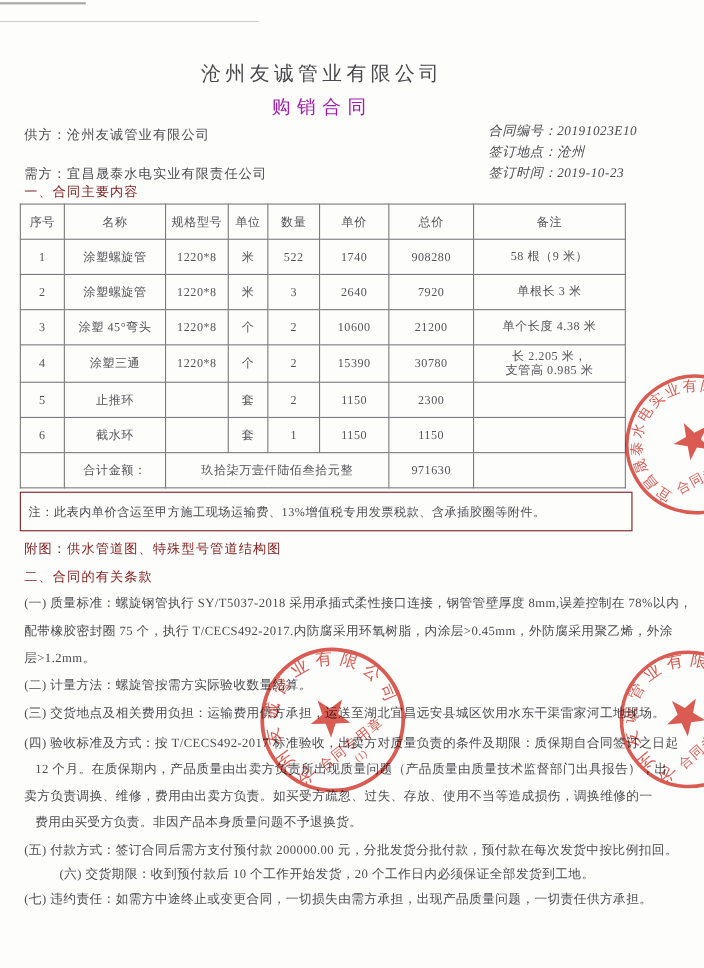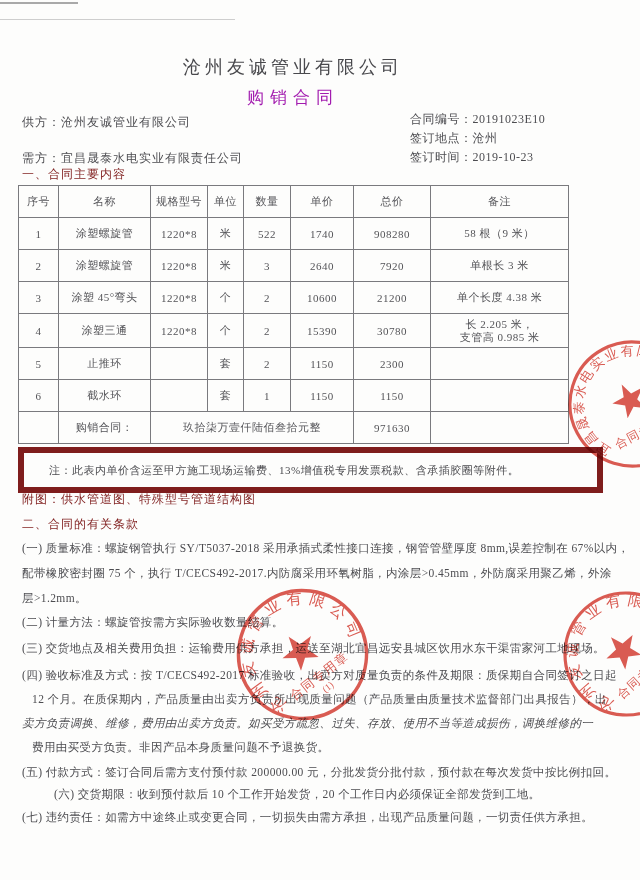--- a/index.html
+++ b/index.html
@@ -7,36 +7,36 @@
     width:640px;height:880px;position:relative;overflow:hidden;
     background:#fdfdfc;
     font-family:"Liberation Serif","DejaVu Serif",serif;
     color:#4c4c50;
   }
   .abs{position:absolute;}
   .center-block{left:0;width:586px;text-align:center;}
   .doc-title{top:55px;font-size:18px;letter-spacing:4px;color:#49494d;font-weight:500;}
   .doc-subtitle{top:86px;font-size:17px;letter-spacing:6px;color:#a21caf;font-weight:500;}
   .party-line{left:22px;font-size:12px;letter-spacing:1px;white-space:nowrap;}
-  .meta-line{left:410px;font-size:12px;letter-spacing:0.5px;white-space:nowrap;}
+  .meta-line{left:444px;font-size:12px;letter-spacing:0.5px;white-space:nowrap;font-style:italic;}
   .sec-heading{left:22px;font-size:12px;letter-spacing:1px;white-space:nowrap;color:#7f1d1d;}
   table.main{
     position:absolute;left:18px;top:185px;width:550px;
     border-collapse:collapse;table-layout:fixed;
   }
   table.main td,table.main th{
     border:1px solid #7a7a7e;text-align:center;vertical-align:middle;
     font-size:11px;font-weight:normal;color:#545458;padding:0 1px;
     letter-spacing:0.5px;overflow:hidden;
   }
   tr.hrow{height:32px;} tr.drow{height:32px;}
   .remark{white-space:pre-line;line-height:13px;}
   .note-box{
-    left:18px;top:447px;width:548px;height:34px;border:6px solid #7f1d1d;
-    display:flex;align-items:center;padding-left:25px;font-size:11px;
+    left:18px;top:447px;width:548px;height:34px;border:1px solid #7f1d1d;
+    display:flex;align-items:center;padding-left:7px;font-size:11px;
     letter-spacing:0.5px;color:#4c4c50;white-space:nowrap;text-align:right;
   }
   .clause-line{left:22px;font-size:11.5px;letter-spacing:0.4px;white-space:nowrap;color:#4c4c50;}
   .indent1{left:32px;}
   .seal{mix-blend-mode:multiply;opacity:0.88;}
   .seal svg text{font-family:"Liberation Serif","DejaVu Serif",serif;}
   .artifact{background:#555;}
 </style>
 </head>
 <body>
@@ -134,41 +134,41 @@
         <td>截水环</td>
         <td></td>
         <td>套</td>
         <td>1</td>
         <td>1150</td>
         <td>1150</td>
         <td class="remark"></td>
   </tr>
   <tr class="drow">
     <td></td>
-    <td>购销合同：</td>
+    <td>合计金额：</td>
     <td colspan="4">玖拾柒万壹仟陆佰叁拾元整</td>
     <td>971630</td>
     <td></td>
   </tr>
 </tbody>
   </table>
 
 <div class="abs note-box">注：此表内单价含运至甲方施工现场运输费、13%增值税专用发票税款、含承插胶圈等附件。</div>
 
 <div class="abs sec-heading" style="top:491px;">附图：供水管道图、特殊型号管道结构图</div>
 <div class="abs sec-heading" style="top:516px;">二、合同的有关条款</div>
 
-<div class="abs clause-line" style="top:541px;">(一) 质量标准：螺旋钢管执行 SY/T5037-2018 采用承插式柔性接口连接，钢管管壁厚度 8mm,误差控制在 67%以内，</div>
+<div class="abs clause-line" style="top:541px;">(一) 质量标准：螺旋钢管执行 SY/T5037-2018 采用承插式柔性接口连接，钢管管壁厚度 8mm,误差控制在 78%以内，</div>
 <div class="abs clause-line" style="top:566px;">配带橡胶密封圈 75 个，执行 T/CECS492-2017.内防腐采用环氧树脂，内涂层&gt;0.45mm，外防腐采用聚乙烯，外涂</div>
 <div class="abs clause-line" style="top:591px;">层&gt;1.2mm。</div>
 <div class="abs clause-line" style="top:615px;">(二) 计量方法：螺旋管按需方实际验收数量结算。</div>
 <div class="abs clause-line" style="top:641px;">(三) 交货地点及相关费用负担：运输费用供方承担，运送至湖北宜昌远安县城区饮用水东干渠雷家河工地现场。</div>
 <div class="abs clause-line" style="top:668px;">(四) 验收标准及方式：按 T/CECS492-2017 标准验收，出卖方对质量负责的条件及期限：质保期自合同签订之日起</div>
 <div class="abs clause-line indent1" style="top:692px;">12 个月。在质保期内，产品质量由出卖方负责所出现质量问题（产品质量由质量技术监督部门出具报告），出</div>
-<div class="abs clause-line" style="top:716px;font-style:italic;">卖方负责调换、维修，费用由出卖方负责。如买受方疏忽、过失、存放、使用不当等造成损伤，调换维修的一</div>
+<div class="abs clause-line" style="top:716px;">卖方负责调换、维修，费用由出卖方负责。如买受方疏忽、过失、存放、使用不当等造成损伤，调换维修的一</div>
 <div class="abs clause-line indent1" style="top:740px;">费用由买受方负责。非因产品本身质量问题不予退换货。</div>
 <div class="abs clause-line" style="top:765px;">(五) 付款方式：签订合同后需方支付预付款 200000.00 元，分批发货分批付款，预付款在每次发货中按比例扣回。</div>
 <div class="abs clause-line" style="top:787px;margin-left:32px;">(六) 交货期限：收到预付款后 10 个工作开始发货，20 个工作日内必须保证全部发货到工地。</div>
 <div class="abs clause-line" style="top:810px;">(七) 违约责任：如需方中途终止或变更合同，一切损失由需方承担，出现产品质量问题，一切责任供方承担。</div>
 
 <div class="abs seal" style="left:562px;top:338px;width:78px;height:145px;overflow:hidden;">
   <svg width="140" height="145" viewBox="0 0 140 145">
     <g transform="rotate(-28 70 66)" stroke="none" fill="#d6453b">
       <circle cx="70" cy="66" r="62" fill="none" stroke="#d6453b" stroke-width="3.2"></circle>
       <defs>

